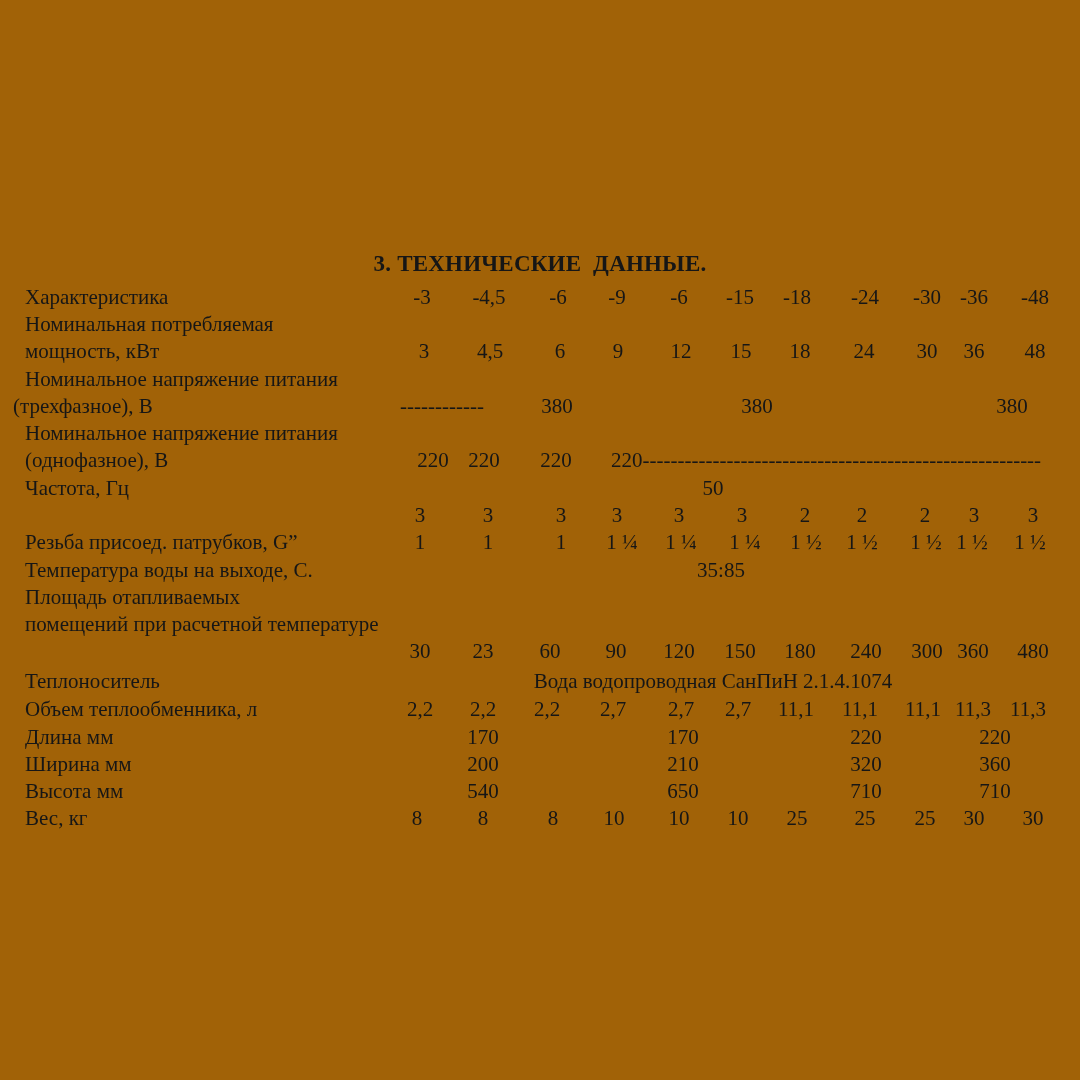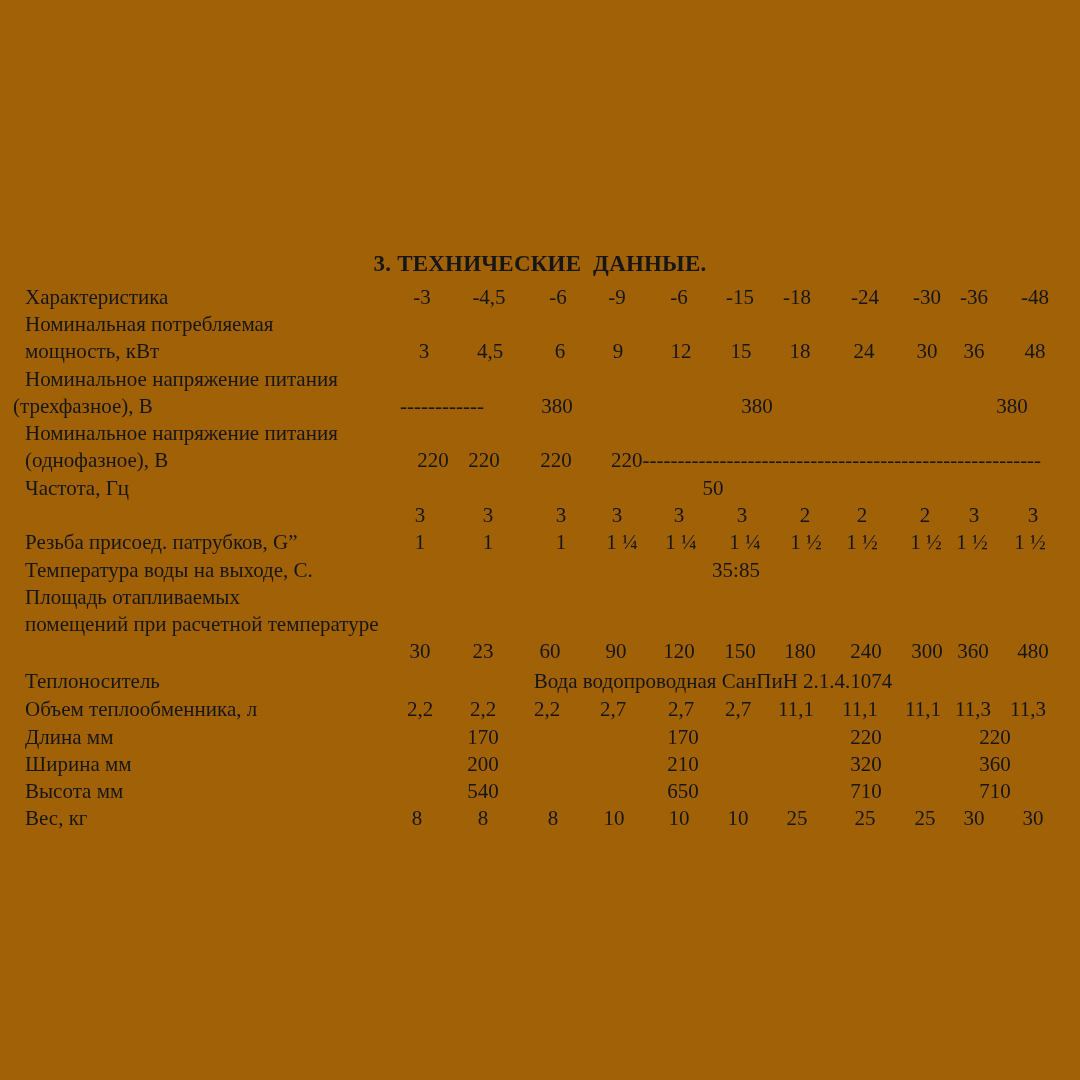--- a/index.html
+++ b/index.html
@@ -127,21 +127,21 @@
         <span class="cell c" style="left: 681px;">1 ¼</span>
         <span class="cell c" style="left: 745px;">1 ¼</span>
         <span class="cell c" style="left: 806px;">1 ½</span>
         <span class="cell c" style="left: 862px;">1 ½</span>
         <span class="cell c" style="left: 926px;">1 ½</span>
         <span class="cell c" style="left: 972px;">1 ½</span>
         <span class="cell c" style="left: 1030px;">1 ½</span>
       </div>
       <div class="line" style="top: 558px;">
         <span class="cell" style="left: 25px;">Температура воды на выходе, С.</span>
-        <span class="cell c" style="left: 736px;">35:85</span>
+        <span class="cell c" style="left: 721px;">35:85</span>
       </div>
       <div class="line" style="top: 585px;">
         <span class="cell" style="left: 25px;">Площадь отапливаемых</span>
       </div>
       <div class="line" style="top: 612px;">
         <span class="cell" style="left: 25px;">помещений при расчетной температуре</span>
       </div>
       <div class="line" style="top: 639px;">
         <span class="cell c" style="left: 420px;">30</span>
         <span class="cell c" style="left: 483px;">23</span>

